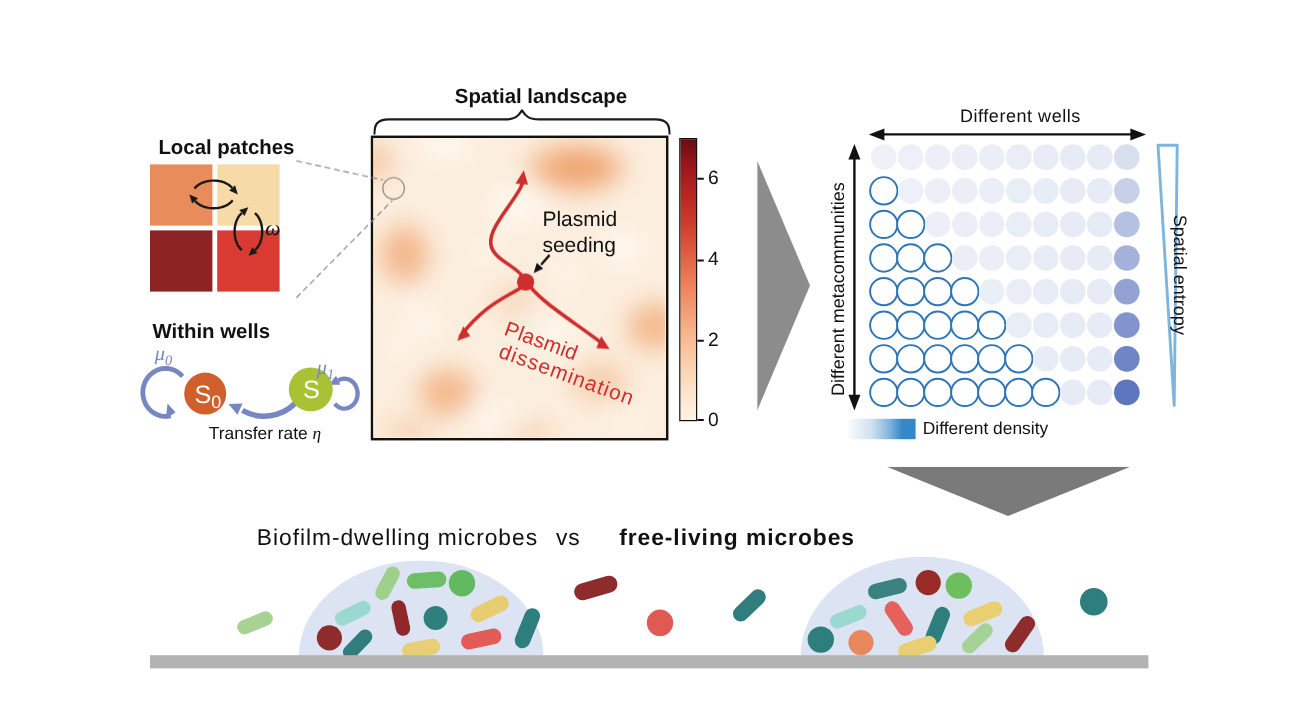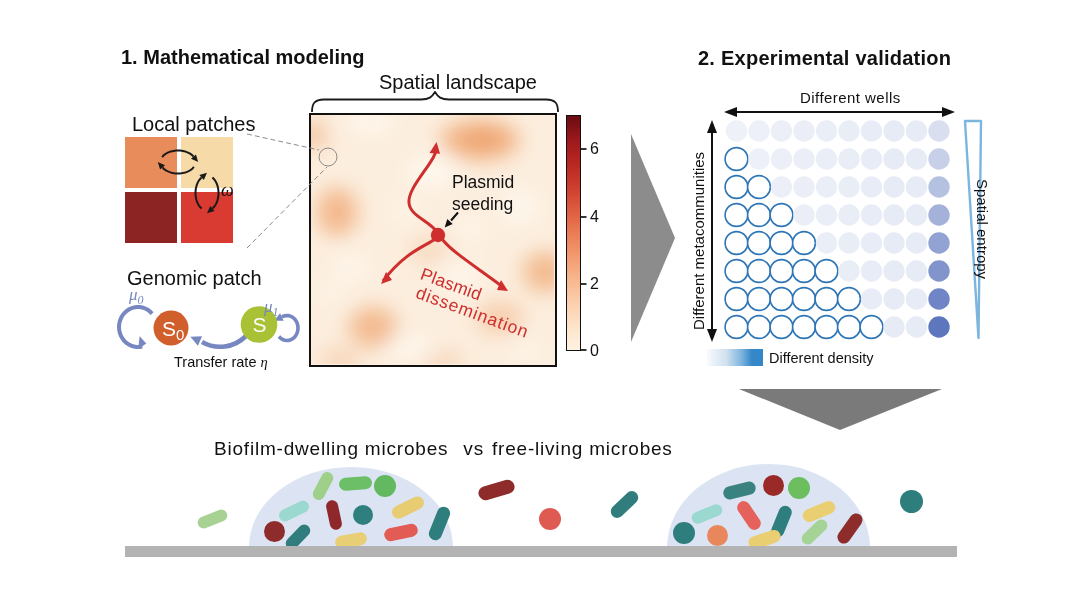--- a/index.html
+++ b/index.html
@@ -1,26 +1,25 @@
 <!DOCTYPE html>
 <html><head>
 <meta charset="utf-8">
 <style>
 * { margin:0; padding:0; box-sizing:border-box; }
 html,body { width:1080px; height:607px; background:#ffffff; font-family:"Liberation Sans",sans-serif; overflow:hidden; }
 #page { position:relative; width:1080px; height:607px; background:#ffffff; }
 .abs { position:absolute; }
 .hdr { font-weight:bold; font-size:20px; color:#111111; }
-.lbl { font-size:20px; color:#111111; }
+.lbl { font-size:17px; color:#111111;font-weight:bold; }
 </style>
 </head>
 <body>
 <div id="page">
 
-<div class="abs hdr" style="left:121px; top:46px;">1. Mathematical modeling</div>
 
 <div class="abs lbl" style="left:132px; top:113px;">Local patches</div>
 <div class="abs" style="left:125px; top:137px; width:108px; height:106px;">
   <div class="abs" style="left:0; top:0; width:52px; height:51px; background:#e98c5b;"></div>
   <div class="abs" style="left:56px; top:0; width:52px; height:51px; background:#f6daa8;"></div>
   <div class="abs" style="left:0; top:55px; width:52px; height:51px; background:#8c2423;"></div>
   <div class="abs" style="left:56px; top:55px; width:52px; height:51px; background:#d93a31;"></div>
 </div>
 <svg class="abs" style="left:100px; top:100px;" width="140" height="130" viewBox="0 0 140 130">
 <g fill="none" stroke="#1a1a1a" stroke-width="2">
@@ -31,21 +30,21 @@
       </g>
       <g fill="#1a1a1a">
         <polygon points="98.2,62.0 91.0,58.8 95.9,54.4"></polygon>
         <polygon points="57.8,62.0 65.0,65.2 60.1,69.6"></polygon>
         <polygon points="107.0,113.2 110.2,106.0 114.6,110.9"></polygon>
         <polygon points="107.0,72.8 103.8,80.0 99.4,75.1"></polygon>
       </g>
 </svg>
 <div class="abs" style="left:221px; top:180px; font-size:18px; font-style:italic; font-family:'Liberation Serif',serif; color:#111;">ω</div>
 
-<div class="abs lbl" style="left:127px; top:267px;">Genomic patch</div>
+<div class="abs lbl" style="left:127px; top:267px;">Within wells</div>
 <svg class="abs" style="left:100px; top:290px;" width="220" height="90" viewBox="0 0 220 90">
 <path d="M 52.12 23.62 L 50.06 21.54 L 47.72 19.82 L 45.17 18.48 L 42.46 17.56 L 39.64 17.08 L 36.79 17.04 L 33.97 17.46 L 31.24 18.31 L 28.65 19.59 L 26.28 21.26 L 24.18 23.28 L 22.38 25.61 L 20.94 28.20 L 19.88 30.99 L 19.23 33.91 L 19.00 36.90 L 19.20 39.89 L 19.82 42.82 L 20.86 45.62 L 22.27 48.23 L 24.05 50.58 L 26.14 52.62 L 28.49 54.31 L 31.06 55.62 L 33.78 56.50 L 36.60 56.95 L 39.46 56.94 L 42.27 56.49" fill="none" stroke="#7687c1" stroke-width="4.0"></path>
       <path d="M 178.96 46.52 L 180.24 47.86 L 181.70 48.96 L 183.30 49.77 L 184.98 50.29 L 186.72 50.50 L 188.46 50.39 L 190.17 49.97 L 191.80 49.25 L 193.30 48.24 L 194.65 46.98 L 195.81 45.49 L 196.74 43.81 L 197.43 41.99 L 197.85 40.06 L 198.00 38.09 L 197.87 36.11 L 197.47 34.17 L 196.81 32.34 L 195.90 30.65 L 194.76 29.14 L 193.43 27.86 L 191.93 26.83 L 190.31 26.08 L 188.61 25.64 L 186.87 25.50 L 185.13 25.68 L 183.44 26.17 L 181.84 26.96" fill="none" stroke="#7687c1" stroke-width="3.6"></path>
       <path d="M 146 46 C 134 58 116 60 102 52" fill="none" stroke="#7687c1" stroke-width="4.6"></path>
       <g fill="#7687c1">
         <polygon points="46.3,53.5 38.2,58.9 39.6,46.3"></polygon>
         <polygon points="174.2,30.7 180.0,23.2 183.7,30.7"></polygon>
         <polygon points="90.4,46.7 102.1,46.3 97.9,55.7"></polygon>
       </g>
   <circle cx="71" cy="38" r="17.5" fill="#d05f2c"></circle>
@@ -132,21 +131,20 @@
 <div class="abs" style="left:590px; top:275px; font-size:16px; color:#111;">2</div>
 <div class="abs" style="left:590px; top:342px; font-size:16px; color:#111;">0</div>
 
 <svg class="abs" style="left:631px; top:134px;" width="44" height="208" viewBox="0 0 44 208">
   <polygon points="0,0 0,208 44,104" fill="#8c8c8c"></polygon>
 </svg>
 <svg class="abs" style="left:739px; top:389px;" width="203" height="41" viewBox="0 0 203 41">
   <polygon points="0,0 203,0 101,41" fill="#7a7a7a"></polygon>
 </svg>
 
-<div class="abs hdr" style="left:698px; top:47px; letter-spacing:0.25px;">2. Experimental validation</div>
 <div class="abs" style="left:800px; top:89px; font-size:15px; letter-spacing:0.45px; color:#111;">Different wells</div>
 <svg class="abs" style="left:724px; top:105px;" width="231" height="14" viewBox="0 0 231 14">
   <line x1="8" y1="7" x2="223" y2="7" stroke="#111111" stroke-width="2"></line>
   <path d="M 0 7 l 13 -5 l 0 10 z" fill="#111111"></path>
   <path d="M 231 7 l -13 -5 l 0 10 z" fill="#111111"></path>
 </svg>
 <svg class="abs" style="left:705px; top:120px;" width="14" height="222" viewBox="0 0 14 222">
   <line x1="7" y1="8" x2="7" y2="214" stroke="#111111" stroke-width="2"></line>
   <path d="M 7 0 l -5 13 l 10 0 z" fill="#111111"></path>
   <path d="M 7 222 l -5 -13 l 10 0 z" fill="#111111"></path>
@@ -237,21 +235,21 @@
 </svg>
 
 <svg class="abs" style="left:961px; top:119px;" width="26" height="224" viewBox="0 0 26 224">
   <polygon points="4,2 20,2 17.5,219" fill="#ffffff" stroke="#7cb5de" stroke-width="2.4" stroke-linejoin="round"></polygon>
 </svg>
 <div class="abs" style="left:991px; top:179px; font-size:15px; color:#111; transform:rotate(90deg); transform-origin:0 0; white-space:nowrap;">Spatial entropy</div>
 
 <div class="abs" style="left:707px; top:349px; width:56px; height:17px; background:linear-gradient(to right,#f8fbfd,#cfe0ef 35%,#7db3dd 62%,#3488c9 80%,#3488c9);"></div>
 <div class="abs" style="left:769px; top:350px; font-size:14.5px; color:#111;">Different density</div>
 
-<div class="abs" style="left:214px; top:438px; font-size:19px; letter-spacing:0.8px; color:#111;">Biofilm-dwelling microbes<span style="margin-left:15px;">vs</span><span style="margin-left:8px;">free-living microbes</span></div>
+<div class="abs" style="left:214px; top:438px; font-size:19px; letter-spacing:0.8px; color:#111;">Biofilm-dwelling microbes<span style="margin-left:15px;">vs</span><span style="margin-left:32px;font-weight:bold;">free-living microbes</span></div>
 
 <div class="abs" style="left:249px; top:467px; width:204px; height:160px; border-radius:102px/80px; background:#dce4f3; clip-path:inset(0 0 80px 0);"></div>
 <div class="abs" style="left:667px; top:464px; width:203px; height:168px; border-radius:101px/84px; background:#dce4f3; clip-path:inset(0 0 84px 0);"></div>
 
 <div style="position:absolute;left:196.5px;top:513.0px;width:31px;height:12px;border-radius:6.0px;background:#a8d293;transform:rotate(-22deg);"></div>
 <div style="position:absolute;left:308.0px;top:480.0px;width:30px;height:12px;border-radius:6.0px;background:#9fd08a;transform:rotate(-62deg);"></div>
 <div style="position:absolute;left:338.5px;top:476.5px;width:33px;height:13px;border-radius:6.5px;background:#6cbe67;transform:rotate(-4deg);"></div>
 <div style="position:absolute;left:374.0px;top:475.0px;width:22px;height:22px;border-radius:11.0px;background:#63b960;transform:rotate(0deg);"></div>
 <div style="position:absolute;left:278.0px;top:505.0px;width:32px;height:12px;border-radius:6.0px;background:#9bd8cf;transform:rotate(-26deg);"></div>
 <div style="position:absolute;left:319.0px;top:509.0px;width:30px;height:12px;border-radius:6.0px;background:#8e282b;transform:rotate(78deg);"></div>

